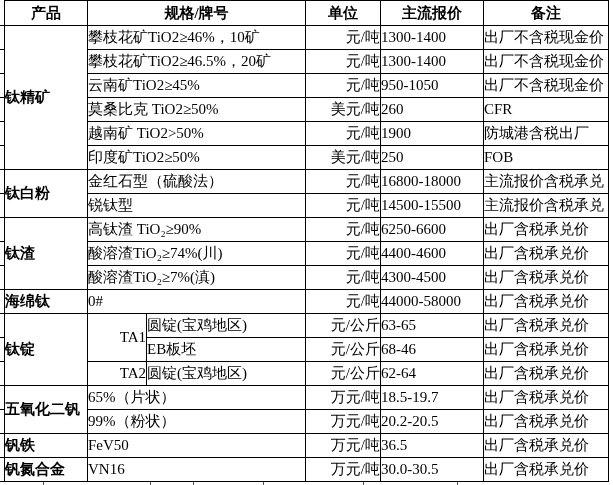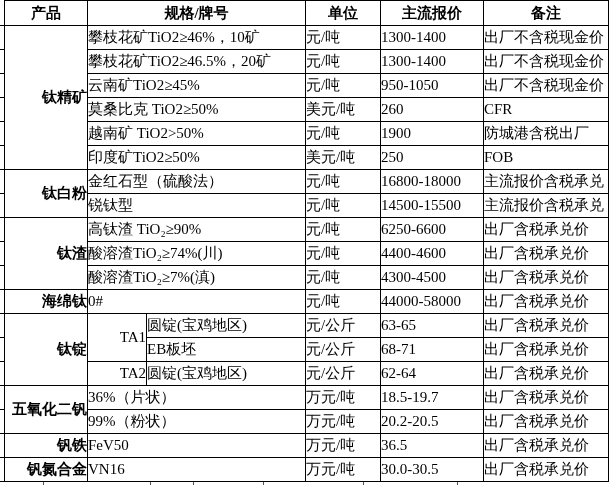--- a/index.html
+++ b/index.html
@@ -29,26 +29,26 @@
   table.price thead tr{height:25px;}
   table.price tbody tr{height:24px;}
   th.hdr{
     font-weight:bold;
     font-size:16px;
     text-align:center;
   }
   td.product{
     font-weight:bold;
     font-size:16px;
-    text-align:right;
+    text-align:left;
     letter-spacing:0px;
   }
   td.spec{ text-align:left; padding-left:4px;margin-left:34px; }
   td.grade{ text-align:right; padding-left:4px; }
-  td.unit{ text-align:left; padding-left:7px; }
+  td.unit{ text-align:right; padding-left:7px; }
   td.price{ text-align:left; padding-left:5px;margin-top:16px; }
   td.note{ text-align:left; padding-left:4px;font-family:Liberation Serif, serif; }
 
   
   .left-ticks{
     position:absolute;left:0;top:25px;width:4px;height:457px;
     background:repeating-linear-gradient(to bottom,#000 0 1px,transparent 1px 24px);
   }
   .bottom-ticks{
     position:absolute;left:0;top:481px;width:613px;height:4px;
@@ -166,33 +166,33 @@
         <td class="product" rowspan="3">钛锭</td>
         <td class="grade" rowspan="2">TA1</td>
         <td class="spec">圆锭(宝鸡地区)</td>
         <td class="unit">元/公斤</td>
         <td class="price">63-65</td>
         <td class="note">出厂含税承兑价</td>
       </tr>
       <tr>
         <td class="spec">EB板坯</td>
         <td class="unit">元/公斤</td>
-        <td class="price">68-71</td>
+        <td class="price">68-46</td>
         <td class="note">出厂含税承兑价</td>
       </tr>
       <tr>
         <td class="grade">TA2</td>
         <td class="spec">圆锭(宝鸡地区)</td>
         <td class="unit">元/公斤</td>
         <td class="price">62-64</td>
         <td class="note">出厂含税承兑价</td>
       </tr>
       <tr>
         <td class="product" rowspan="2">五氧化二钒</td>
-        <td class="spec" colspan="2">36%（片状）</td>
+        <td class="spec" colspan="2">65%（片状）</td>
         <td class="unit">万元/吨</td>
         <td class="price">18.5-19.7</td>
         <td class="note">出厂含税承兑价</td>
       </tr>
       <tr>
         <td class="spec" colspan="2">99%（粉状）</td>
         <td class="unit">万元/吨</td>
         <td class="price">20.2-20.5</td>
         <td class="note">出厂含税承兑价</td>
       </tr>

